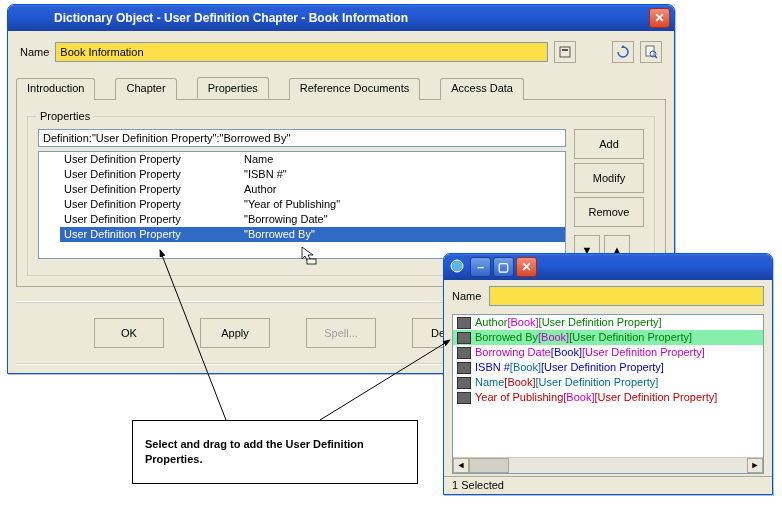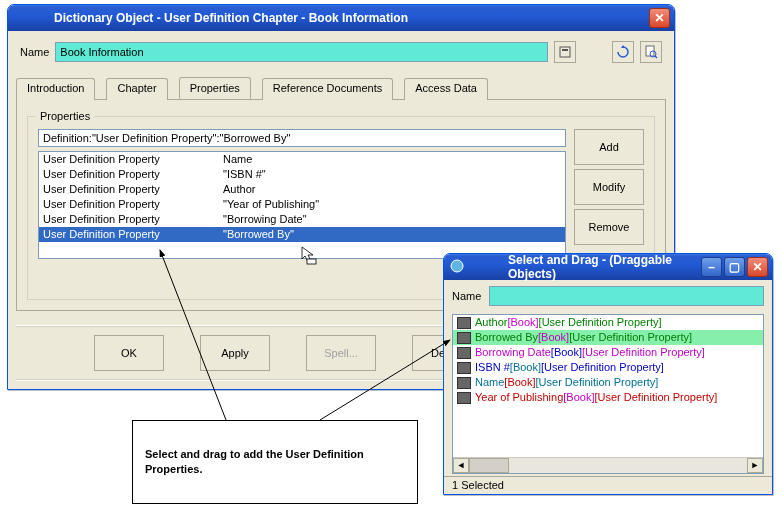--- a/index.html
+++ b/index.html
@@ -44,38 +44,38 @@
   .client {
     position: relative;
     padding: 8px;
   }
   
   .row { display: flex; align-items: center; gap: 6px; }
   .name-input {
     flex: 1;
     height: 20px;
     border: 1px solid #7f9db9;
-    background: #5eead4;
+    background: #fde047;
     padding: 0 4px;
     font: inherit;
   }
   .iconbtn {
     width: 22px; height: 22px;
     border: 1px solid #aca899;
     background: #ece9d8;
     display: flex; align-items: center; justify-content: center;
     cursor: pointer;
   }
   
   .tabs {
     margin-top: 14px;
     display: flex;
     border-bottom: 1px solid #aca899;
     position: relative;
-    gap: 11px;
+    gap: 20px;
   }
   .tab {
     padding: 3px 10px 4px;
     border: 1px solid #aca899;
     border-bottom: none;
     background: #ece9d8;
     border-radius: 3px 3px 0 0;
     cursor: pointer;
     position: relative;
     top: 1px;
@@ -110,60 +110,61 @@
     height: 18px;
     margin-bottom: 4px;
     white-space: nowrap;
     overflow: hidden;
   }
   .listbox {
     border: 1px solid #7f9db9;
     background: #fff;
     height: 108px;
     overflow: hidden;
+    padding-left: 21px;
   }
   .listrow {
     display: flex;
     height: 15px;
     line-height: 15px;
     padding: 0 4px;
     white-space: nowrap;
   }
   .listrow.selected { background: #316ac5; color: #fff; }
   .listrow .c1 { width: 180px; }
   .btncol {
     display: flex;
     flex-direction: column;
     gap: 4px;
     margin-left: 8px;
   }
   .btn {
     border: 1px solid #aca899;
     background: #ece9d8;
     padding: 2px 0;
-    height: 36px;
+    height: 30px;
     min-width: 70px;
     text-align: center;
     cursor: pointer;
     font: inherit;
     line-height: 16px;
   }
   .btn:disabled, .btn.disabled { color: #a0a0a0; cursor: default; }
   .btn.tiny { min-width: 26px; width: 26px; }
   .bottomrow {
     display: flex;
     gap: 10px;
     justify-content: center;
     margin-top: 10px;
   }
   .dlgbuttons {
     display: flex;
     gap: 36px;
     margin-top: 14px;
-    padding: 9px 0;
+    padding: 16px 0;
     border-top: 1px solid #fff;
     border-bottom: 1px solid #fff;
     box-shadow: inset 0 1px 0 #d4d0c8, inset 0 -1px 0 #d4d0c8;
     justify-content: center;
   }
   
   .drag-name-row { display:flex; align-items:center; gap:8px; padding:6px 8px; }
   .drag-list {
     margin: 2px 8px;
     border: 1px solid #7f9db9;
@@ -210,21 +211,21 @@
   .scroll-h .arrow { width: 16px; background: #ece9d8; border: 1px solid #aca899; text-align:center; line-height:13px; font-size:9px;}
   .scroll-h .track { flex:1; position:relative; }
   .scroll-h .thumb { position:absolute; left:0; top:0; height:100%; width:40px; background:#d4d0c8; border:1px solid #aca899;}
   
   .callout-box {
     position: absolute;
     left: 132px; top: 420px;
     width: 286px;
     border: 1px solid #000;
     background: #fff;
-    padding: 26px 12px;
+    padding: 16px 12px;
     font-size: 11px;
     font-weight: bold;
     line-height: 1.35;
   }
   svg.arrow-overlay {
     position: absolute;
     left: 0; top: 0;
     width: 782px; height: 518px;
     pointer-events: none;
   }
@@ -331,21 +332,20 @@
   </div>
 </div>
 
 <div class="window" style="left:443px; top:253px; width:330px;">
   <div class="titlebar">
     <span style="margin-right:4px;">
       <svg width="14" height="14" viewBox="0 0 14 14">
           <circle cx="7" cy="7" r="6" fill="#5fb4e6" stroke="#fff"></circle>
         </svg>
     </span>
-    <span class="title-text">Select and Drag - (Draggable Objects)</span>
     <div class="winbtn">–</div>
     <div class="winbtn">▢</div>
     <div class="winbtn close">✕</div>
   </div>
   <div class="client" style="padding:0;">
     <div class="drag-name-row">
       <span>Name</span>
       <input class="name-input" value="" style="">
     </div>
     <div class="drag-list">

